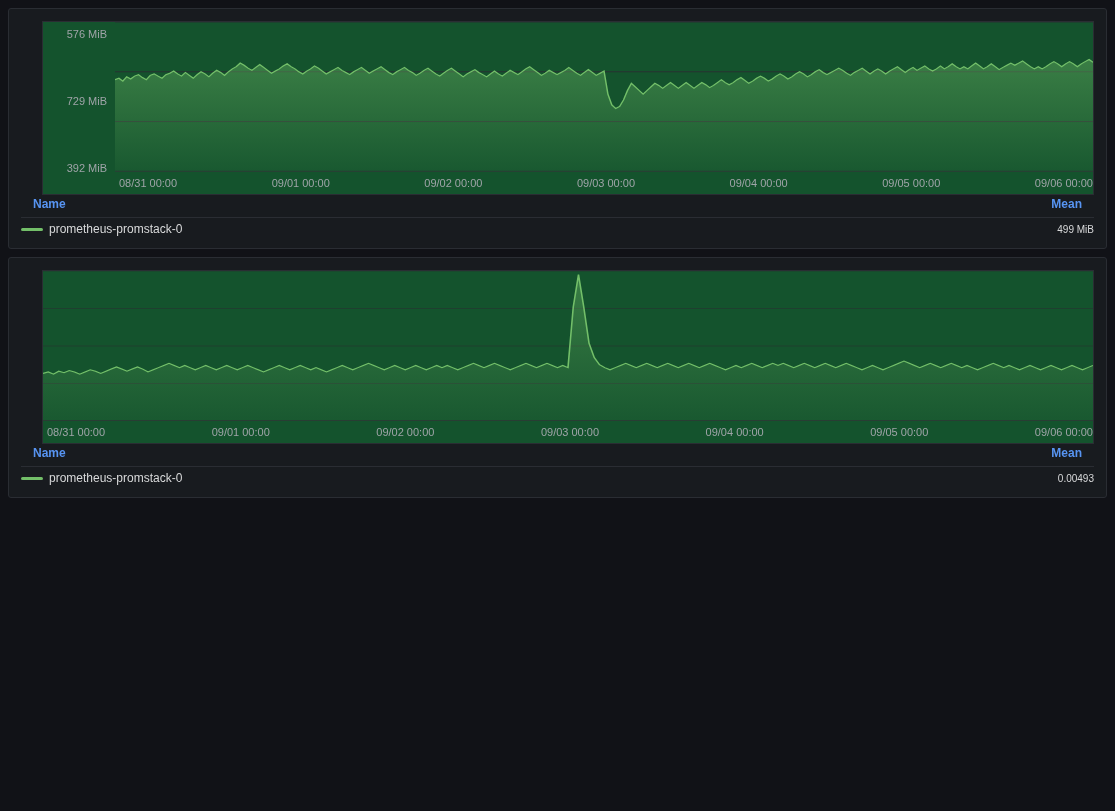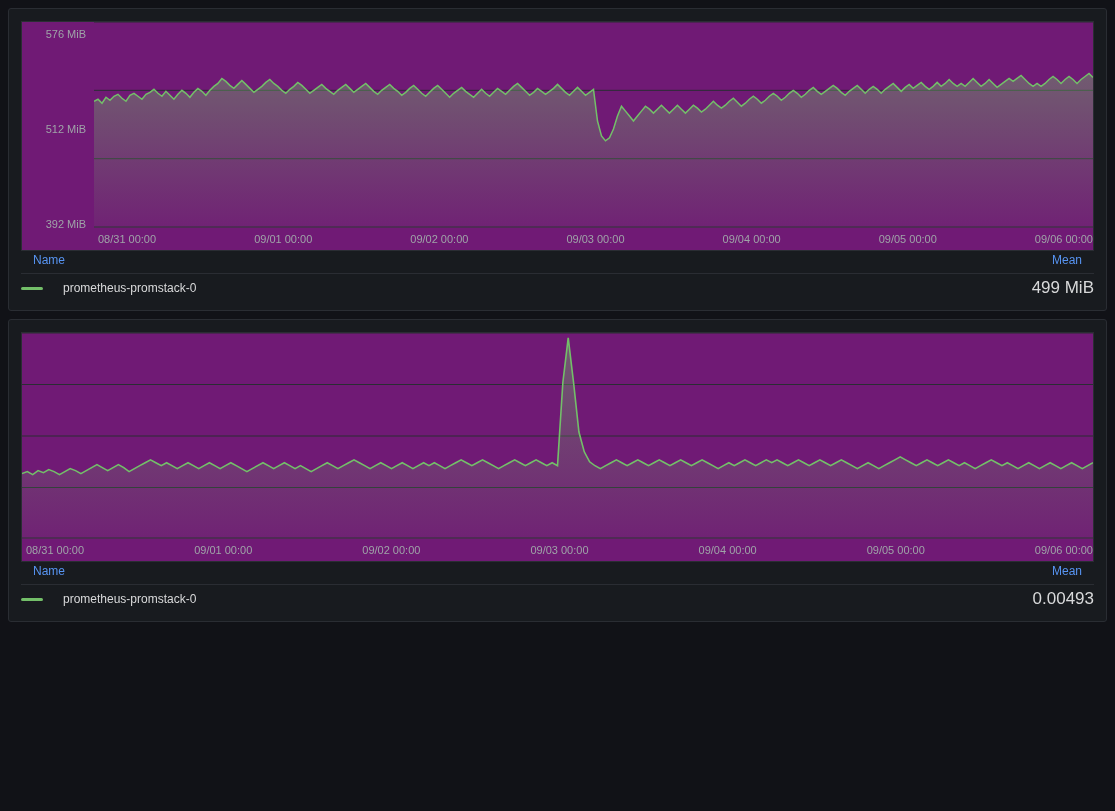--- a/index.html
+++ b/index.html
@@ -20,24 +20,25 @@
       padding: 12px 12px 8px 12px;
     }
     .panel-title {
       font-size: 14px;
       color: #d8d9da;
       margin-bottom: 8px;
       font-weight: 500;
     }
     .chart-area {
       position: relative;
-      height: 230px;
-      background: #701a75;
+      height: 174px;
+      background: #14532d;
       border: 1px solid #2a2d33;
       display: flex;
+      margin-left: 21px;
     }
     .y-axis {
       width: 72px;
       height: 100%;
       display: flex;
       flex-direction: column;
       justify-content: space-between;
       padding: 6px 8px 20px 4px;
       flex-shrink: 0;
     }
@@ -75,53 +76,53 @@
       padding: 4px 0;
       border-top: 1px solid #2a2d33;
       margin-top: 4px;
     }
     .legend-header {
       display: flex;
       justify-content: space-between;
       padding: 2px 12px;
       color: #5794f2;
       font-size: 12px;
-      font-weight: 400;
+      font-weight: 700;
     }
     .legend-item {
       display: flex;
       align-items: center;
-      gap: 20px;
+      gap: 6px;
       color: #d8d9da;
       font-size: 12px;
     }
     .legend-line {
       width: 22px;
       height: 3px;
       background: #73bf69;
       border-radius: 2px;
       flex-shrink: 0;
     }
     .legend-value {
       color: #d8d9da;
-      font-size: 17px;
+      font-size: 10px;
     }
     .grid-line {
       stroke: #2a2d33;
       stroke-width: 1;
     }
   </style>
 </head>
 <body>
 
 <div class="panel">
   <div class="chart-area">
     <div class="y-axis">
       <span class="y-label">576 MiB</span>
-      <span class="y-label">512 MiB</span>
+      <span class="y-label">729 MiB</span>
       <span class="y-label">392 MiB</span>
     </div>
     <div class="chart-inner">
       <svg class="chart-svg" viewBox="0 0 1000 208" preserveAspectRatio="none">
 
         <line class="grid-line" x1="0" y1="0" x2="1000" y2="0"></line>
         <line class="grid-line" x1="0" y1="69" x2="1000" y2="69"></line>
         <line class="grid-line" x1="0" y1="138" x2="1000" y2="138"></line>
         <line class="grid-line" x1="0" y1="207" x2="1000" y2="207"></line>
 

